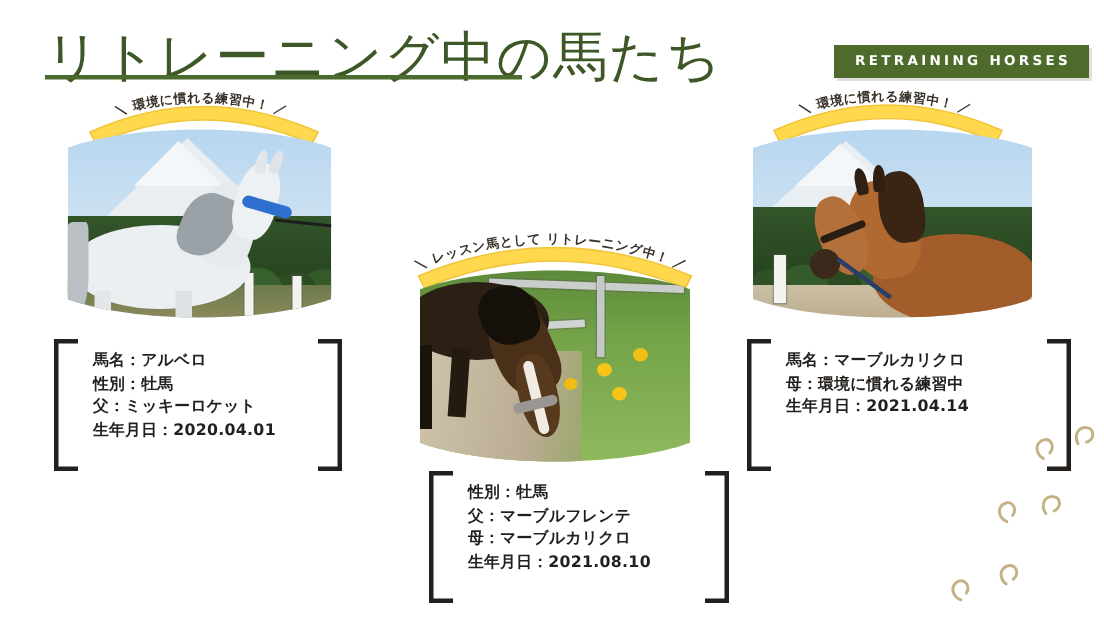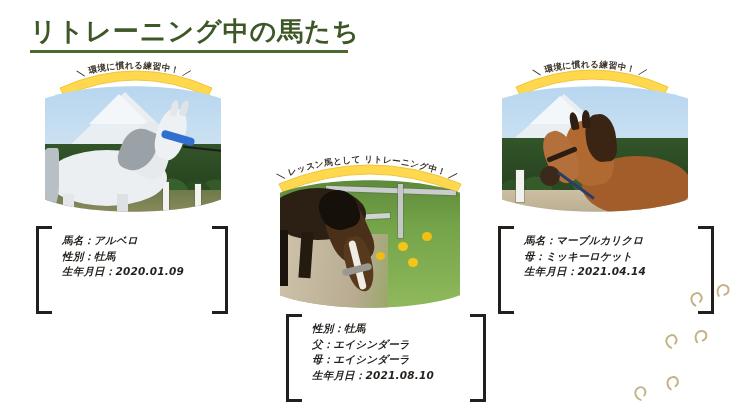--- a/index.html
+++ b/index.html
@@ -7,21 +7,21 @@
     width:736px;height:414px;overflow:hidden;
     background:#ffffff;
     font-family:"DejaVu Sans","Liberation Sans",sans-serif;
     position:relative;
   }
   .stage{position:absolute;inset:0;}
 
   
   .page-title{
     position:absolute;left:30px;top:14px;
-    font-size:26px;font-weight:bold;letter-spacing:1px;
+    font-size:36px;font-weight:normal;letter-spacing:1px;
     color:#3d5826;white-space:nowrap;
     font-family:"DejaVu Sans","Liberation Sans",sans-serif;
   }
   .title-rule{
     position:absolute;left:30px;top:50px;width:318px;height:3px;
     background:#4b6b2e;
   }
   .badge{
     position:absolute;left:556px;top:30px;
     background:#4e6b2c;color:#ffffff;
@@ -70,21 +70,21 @@
   }
   .ground{position:absolute;left:0;right:0;bottom:0;}
 
   
   .hbody{position:absolute;border-radius:50%;}
   .hneck,.hhead,.hleg,.hmane,.htail{position:absolute;}
 
   .rail{position:absolute;background:#f2f3ef;box-shadow:0 0 0 1px rgba(90,90,80,.35);}
 
   
-  .info{position:absolute;font-style:italic;}
+  .info{position:absolute;}
   .brk{position:absolute;border:3px solid #231f1c;width:13px;}
   .brk.l{left:0;top:0;bottom:0;border-right:none;}
   .brk.r{right:0;top:0;bottom:0;border-left:none;}
   .info-lines{
     padding:7px 0 7px 26px;
     font-size:10.5px;line-height:15.6px;color:#231f1c;
     font-family:"DejaVu Sans","Liberation Sans",sans-serif;
     white-space:nowrap;font-weight:bold;
   }
   .info-lines div{letter-spacing:.2px;}
@@ -103,20 +103,21 @@
       <clipPath id="leafClip" clipPathUnits="objectBoundingBox">
         <path d="M0,0.10 C0.25,-0.03 0.75,-0.03 1,0.10 L1,0.90 C0.75,1.03 0.25,1.03 0,0.90 Z"></path>
       </clipPath>
       <path id="arcSmall" d="M2,26 Q78,-6 154,26"></path>
       <path id="arcBig" d="M2,28 Q92,-8 182,28"></path>
     </defs>
   </svg>
 
   <div class="page-title">リトレーニング中の馬たち</div>
   <div class="title-rule"></div>
+  <div class="badge">RETRAINING HORSES</div>
 
   <div class="card">
 
     <div class="ribbon" style="left:56px;top:58px;">
       <svg width="160" height="34" viewBox="0 0 160 34">
         <path d="M4,30 Q80,-4 156,30 L152,38 Q80,6 8,38 Z" fill="#ffd84d" stroke="#f0c53a" stroke-width="1"></path>
         <text class="ribbon-text">
           <textPath href="#arcSmall" startOffset="50%" text-anchor="middle">＼ 環境に慣れる練習中！ ／</textPath>
         </text>
       </svg>
@@ -143,21 +144,22 @@
       <div class="htail" style="left:-4px;top:62px;width:18px;height:60px;background:#b9c0c5;border-radius:40% 10% 40% 60%;"></div>
       <div class="hleg" style="left:138px;top:62px;width:44px;height:2px;background:#1d1d1d;transform:rotate(6deg);"></div>
     </div>
 
     <div class="info" style="left:36px;top:226px;width:192px;height:88px;">
       <div class="brk l"></div>
       <div class="brk r"></div>
       <div class="info-lines">
         <div>馬名：アルベロ</div>
         <div>性別：牡馬</div>
-        <div>生年月日：2020.01.09</div>
+        <div>父：ミッキーロケット</div>
+        <div>生年月日：2020.04.01</div>
       </div>
     </div>
   </div>
 
   <div class="card">
 
     <div class="ribbon" style="left:275px;top:152px;">
       <svg width="190" height="36" viewBox="0 0 190 36">
         <path d="M4,32 Q94,-6 186,32 L182,40 Q94,4 8,40 Z" fill="#ffd84d" stroke="#f0c53a" stroke-width="1"></path>
         <text class="ribbon-text">
@@ -185,22 +187,22 @@
       <div class="hleg" style="left:142px;top:52px;width:10px;height:9px;background:#f2c014;border-radius:50%;"></div>
       <div class="hleg" style="left:128px;top:78px;width:10px;height:9px;background:#f6c518;border-radius:50%;"></div>
       <div class="hleg" style="left:96px;top:72px;width:9px;height:8px;background:#f1bd10;border-radius:50%;"></div>
     </div>
 
     <div class="info" style="left:286px;top:314px;width:200px;height:88px;">
       <div class="brk l"></div>
       <div class="brk r"></div>
       <div class="info-lines">
         <div>性別：牡馬</div>
-        <div>父：エイシンダーラ</div>
-        <div>母：エイシンダーラ</div>
+        <div>父：マーブルフレンテ</div>
+        <div>母：マーブルカリクロ</div>
         <div>生年月日：2021.08.10</div>
       </div>
     </div>
   </div>
 
   <div class="card">
 
     <div class="ribbon" style="left:512px;top:57px;">
       <svg width="160" height="34" viewBox="0 0 160 34">
         <path d="M4,30 Q80,-4 156,30 L152,38 Q80,6 8,38 Z" fill="#ffd84d" stroke="#f0c53a" stroke-width="1"></path>
@@ -227,21 +229,21 @@
       <div class="hhead" style="left:80px;top:24px;width:8px;height:18px;background:#2f2013;transform:rotate(-2deg);border-radius:50% 50% 20% 20%;"></div>
       <div class="hleg" style="left:44px;top:66px;width:32px;height:5px;background:#2b1d12;transform:rotate(-22deg);border-radius:3px;"></div>
       <div class="hleg" style="left:52px;top:98px;width:44px;height:3px;background:#2b3d68;transform:rotate(36deg);"></div>
     </div>
 
     <div class="info" style="left:498px;top:226px;width:216px;height:88px;">
       <div class="brk l"></div>
       <div class="brk r"></div>
       <div class="info-lines">
         <div>馬名：マーブルカリクロ</div>
-        <div>母：ミッキーロケット</div>
+        <div>母：環境に慣れる練習中</div>
         <div>生年月日：2021.04.14</div>
       </div>
     </div>
   </div>
 
   <div class="shoe" style="left:690px;top:292px;transform:rotate(-18deg);">
     <svg viewBox="0 0 20 20" width="15" height="15">
         <path d="M5,17 C1,13 1,6 5,3 C9,0 15,1 16,6 C17,10 14,13 12,14" fill="none" stroke="#c3b384" stroke-width="2.6" stroke-linecap="round"></path>
       </svg>
   </div>

